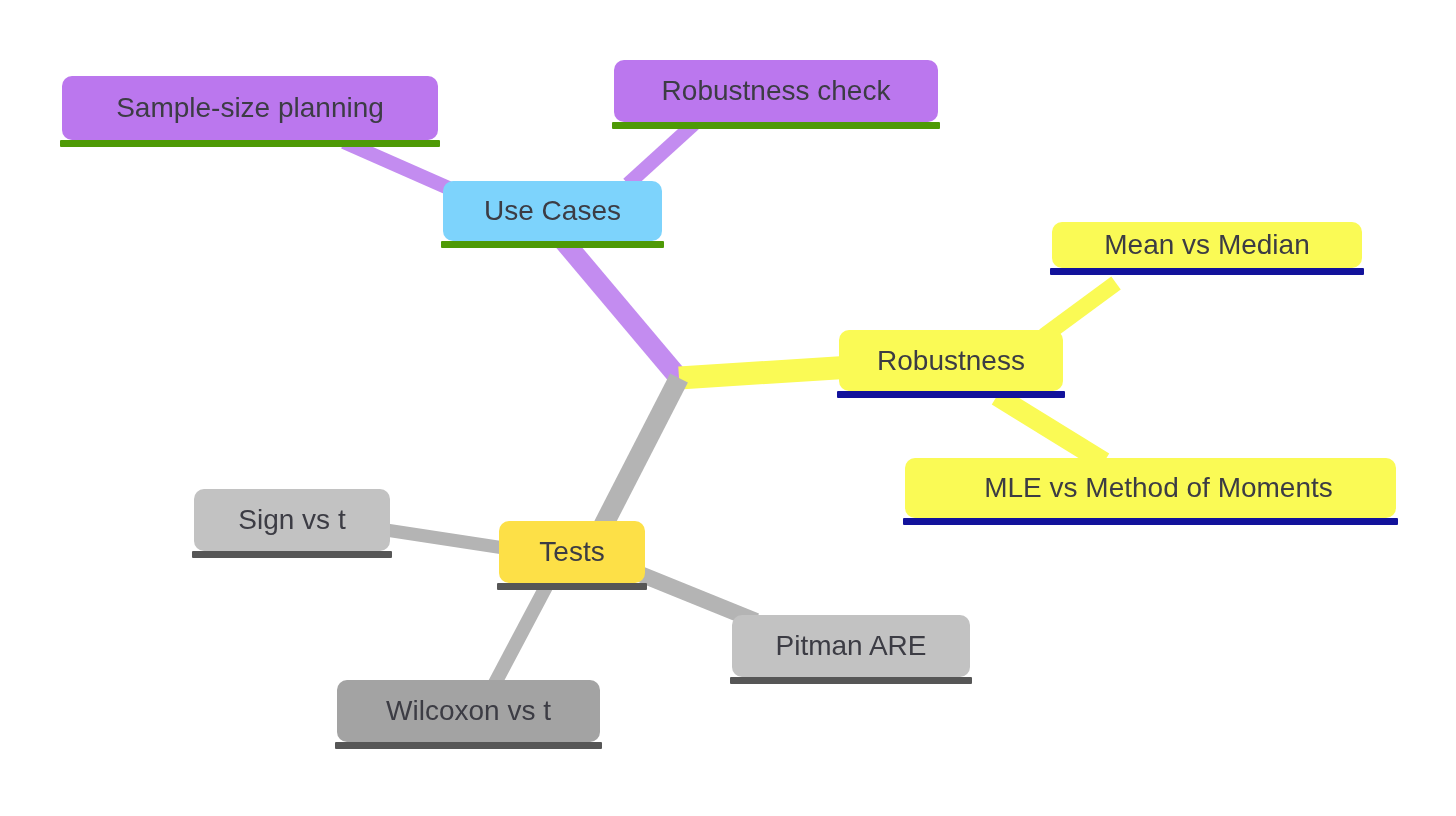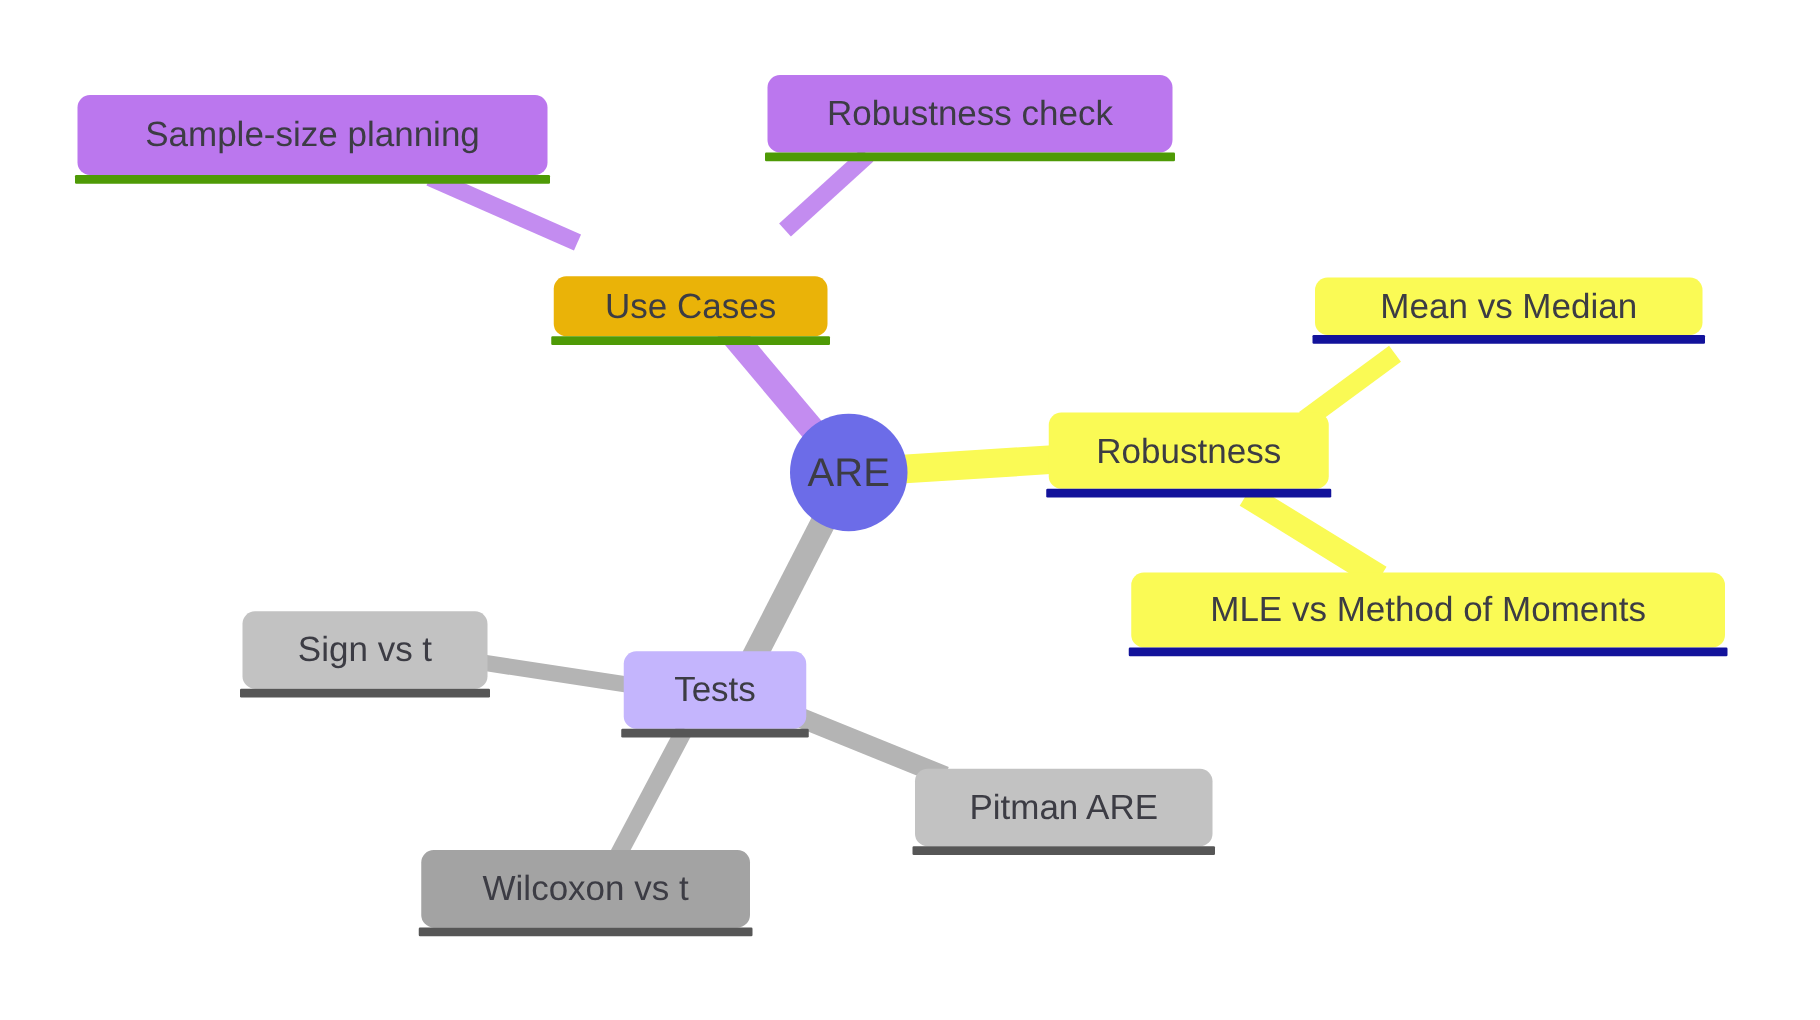--- a/index.html
+++ b/index.html
@@ -73,57 +73,54 @@
   <div class="node" style="left: 62px; top: 76px; width: 376px; height: 64px; background-color: rgb(187, 119, 238); text-align: right;">
     <span>Sample-size planning</span>
     <div class="underline" style="background-color: rgb(78, 154, 6);"></div>
   </div>
 
   <div class="node" style="left: 614px; top: 60px; width: 324px; height: 62px; background-color: rgb(187, 119, 238); text-align: center;">
     <span>Robustness check</span>
     <div class="underline" style="background-color: rgb(78, 154, 6);"></div>
   </div>
 
-  <div class="node" style="left: 443px; top: 181px; width: 219px; height: 48px; background-color: #eab308; margin-top: 40px;">
+  <div class="node" style="left: 443px; top: 181px; width: 219px; height: 60px; background-color: #7dd3fc;">
     <span>Use Cases</span>
     <div class="underline" style="background-color: rgb(78, 154, 6);"></div>
   </div>
 
   <div class="node" style="left: 1052px; top: 222px; width: 310px; height: 46px; background-color: rgb(250, 250, 85);">
     <span>Mean vs Median</span>
     <div class="underline" style="background-color: rgb(18, 18, 155);"></div>
   </div>
 
   <div class="node" style="left: 839px; top: 330px; width: 224px; height: 61px; background-color: rgb(250, 250, 85);">
     <span>Robustness</span>
     <div class="underline" style="background-color: rgb(18, 18, 155);"></div>
   </div>
 
-  <div class="node" style="left: 905px; top: 458px; width: 475px; height: 60px; background-color: rgb(250, 250, 85);">
+  <div class="node" style="left: 905px; top: 458px; width: 475px; height: 60px; background-color: rgb(250, 250, 85); padding-left: 16px;">
     <span>MLE vs Method of Moments</span>
     <div class="underline" style="background-color: rgb(18, 18, 155);"></div>
   </div>
 
-  <div class="node" style="left: 499px; top: 521px; width: 146px; height: 62px; background-color: #c4b5fd;">
+  <div class="node" style="left: 499px; top: 521px; width: 146px; height: 62px; background-color: #fde047;">
     <span>Tests</span>
     <div class="underline" style="background-color: rgb(86, 86, 86);"></div>
   </div>
 
   <div class="node" style="left: 194px; top: 489px; width: 196px; height: 62px; background-color: rgb(194, 194, 194);">
     <span>Sign vs t</span>
     <div class="underline" style="background-color: rgb(86, 86, 86);"></div>
   </div>
 
   <div class="node" style="left: 337px; top: 680px; width: 263px; height: 62px; background-color: #a3a3a3;">
     <span>Wilcoxon vs t</span>
     <div class="underline" style="background-color: rgb(86, 86, 86);"></div>
   </div>
 
   <div class="node" style="left: 732px; top: 615px; width: 238px; height: 62px; background-color: rgb(194, 194, 194);">
     <span>Pitman ARE</span>
     <div class="underline" style="background-color: rgb(86, 86, 86);"></div>
   </div>
 
-  <div id="root-node" style="left: 632px; top: 331px; width: 94px; height: 94px; background-color: rgb(108, 108, 232);">
-    <span>ARE</span>
-  </div>
 
 </div>
 
 </body></html>

